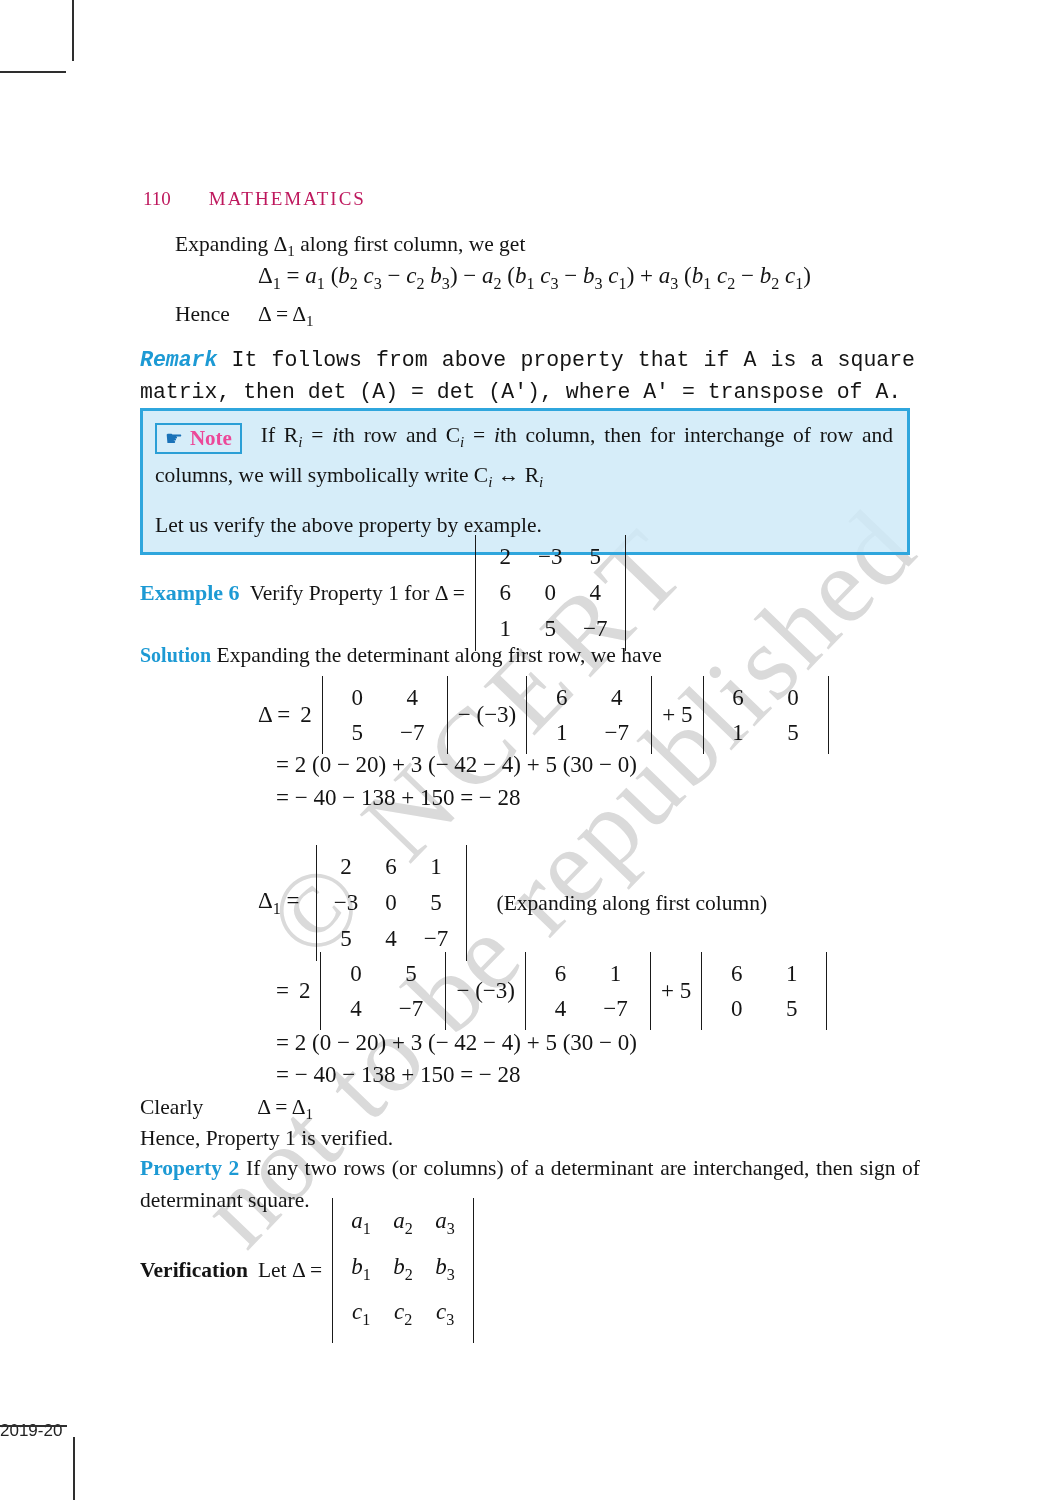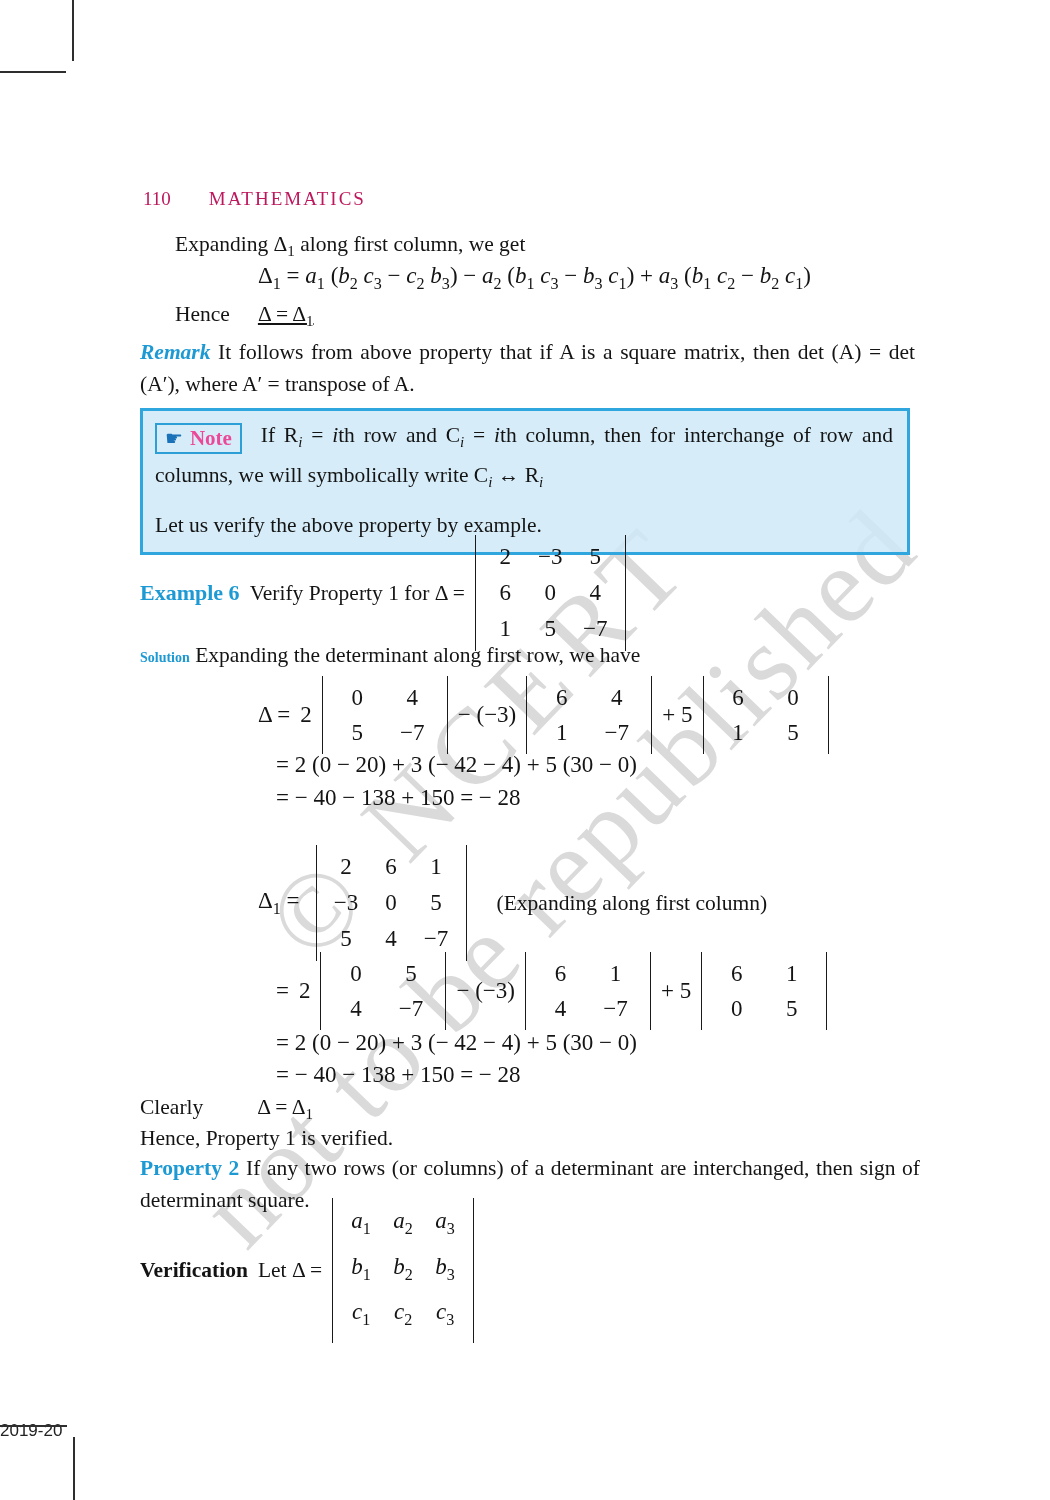--- a/index.html
+++ b/index.html
@@ -63,24 +63,24 @@
 
   <div class="abs z pagehead" style="left:143px;top:188px;">
     <span>110</span><span class="runhead">MATHEMATICS</span>
   </div>
 
   <p class="abs z body-text" style="left:175px;top:228px;">Expanding Δ<sub>1</sub> along first column, we get</p>
 
   <p class="abs z eq" style="left:258px;top:263px;">Δ<sub>1</sub> = <i>a</i><sub>1</sub> (<i>b</i><sub>2</sub> <i>c</i><sub>3</sub> − <i>c</i><sub>2</sub> <i>b</i><sub>3</sub>) − <i>a</i><sub>2</sub> (<i>b</i><sub>1</sub> <i>c</i><sub>3</sub> − <i>b</i><sub>3</sub> <i>c</i><sub>1</sub>) + <i>a</i><sub>3</sub> (<i>b</i><sub>1</sub> <i>c</i><sub>2</sub> − <i>b</i><sub>2</sub> <i>c</i><sub>1</sub>)</p>
 
   <div class="abs z body-text" style="left:175px;top:298px;">
-    <span>Hence</span><span style="margin-left:28px;text-decoration:underline;">Δ = Δ<sub>1</sub></span>
-  </div>
-
-  <p class="abs z body-text just" style="left:140px;top:336px;width:775px;">
+    <span>Hence</span><span style="margin-left:28px;">Δ = Δ<sub>1</sub></span>
+  </div>
+
+  <p class="abs z body-text just" style="left:140px;top:344px;width:775px;font-family:Liberation Mono, monospace;">
     <span class="accent italiclabel">Remark</span>
     <span>It follows from above property that if A is a square matrix, then det (A) = det (A′), where A′ = transpose of A.</span>
   </p>
 
   <div class="notebox">
     <p class="notep">
       <span class="notetag">
         <span class="hand">☛</span>
         <b>Note</b>
       </span>
@@ -105,21 +105,21 @@
         </div>
         <div class="mrow">
           <span class="mcell">1</span>
           <span class="mcell">5</span>
           <span class="mcell">−7</span>
         </div>
       </span>
   </div>
 
   <p class="abs z body-text" style="left:140px;top:639px;">
-    <span class="accent" style="font-size:14px;">Solution</span>
+    <span class="accent" style="font-size:20px;">Solution</span>
     <span>Expanding the determinant along first row, we have</span>
   </p>
 
   <div class="abs z eqrow eq" style="left:258px;top:676px;">
     <span>Δ =</span>
     <span>2</span>
     <span class="det det2">
         <div class="mrow">
           <span class="mcell">0</span>
           <span class="mcell">4</span>

